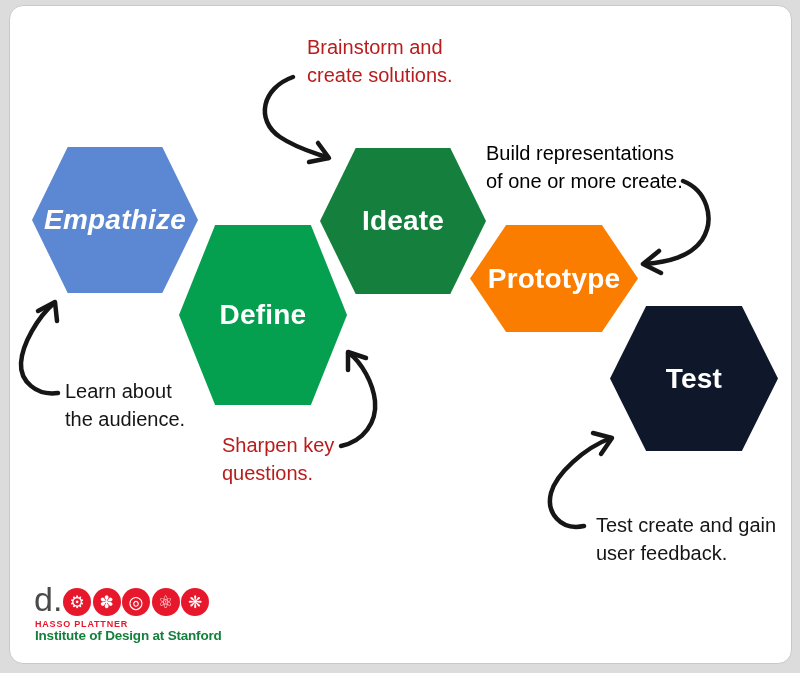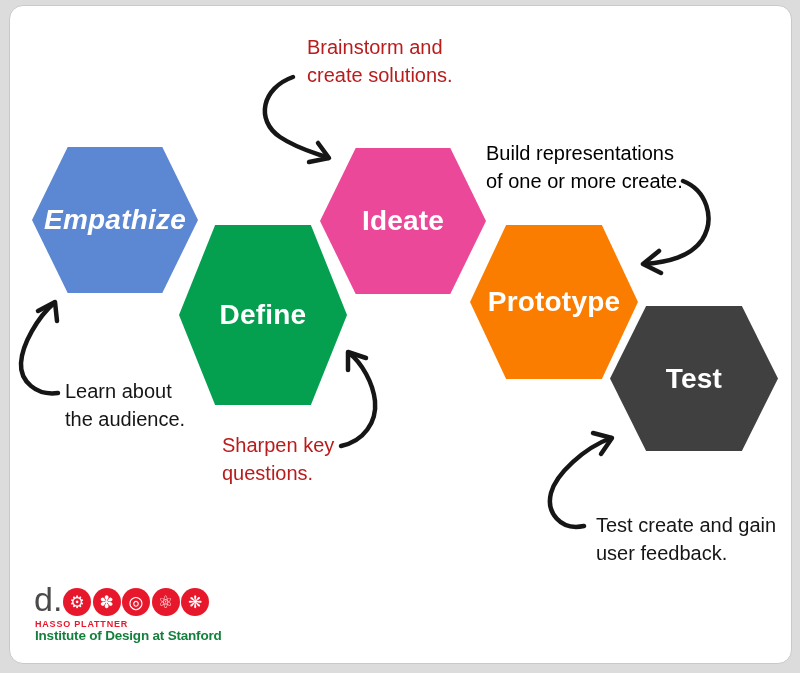--- a/index.html
+++ b/index.html
@@ -16,21 +16,21 @@
   .arrows path{fill:none;stroke:currentColor;stroke-width:4.5;stroke-linecap:round;stroke-linejoin:round;}
   .hex{
     position:absolute;
     clip-path:polygon(0% 50%,21.5% 0%,78.5% 0%,100% 50%,78.5% 100%,21.5% 100%);
     display:flex;align-items:center;justify-content:center;
   }
   .hex-label{color:#FFFFFF;font-weight:bold;font-size:28px;letter-spacing:0.2px;}
   .hex-empathize{left:32px;top:147px;width:166px;height:146px;font-style:italic;}
   .hex-define{left:179px;top:225px;width:168px;height:180px;}
   .hex-ideate{left:320px;top:148px;width:166px;height:146px;}
-  .hex-prototype{left:470px;top:225px;width:168px;height:154px;}
+  .hex-prototype{left:470px;top:225px;width:168px;height:107px;}
   .hex-test{left:610px;top:306px;width:168px;height:145px;}
   .note{position:absolute;font-size:20px;line-height:28px;}
   .note-brainstorm{left:307px;top:33px;}
   .note-build{left:486px;top:139px;}
   .note-learn{left:65px;top:377px;}
   .note-sharpen{left:222px;top:431px;}
   .note-test{left:596px;top:511px;}
   .logo-d{position:absolute;left:34px;top:582px;font-size:34px;line-height:34px;font-weight:400;}
   .logo-circles{position:absolute;left:63px;top:588px;display:flex;gap:1.5px;}
   .logo-circle{
@@ -71,27 +71,27 @@
       <path d="M593 433 L612 438 L601 454"></path>
     </g>
   </svg>
 
   <div class="hex hex-empathize" style="background-color: rgb(91, 135, 211);">
     <span class="hex-label">Empathize</span>
   </div>
   <div class="hex hex-define" style="background-color: rgb(4, 160, 80);">
     <span class="hex-label">Define</span>
   </div>
-  <div class="hex hex-ideate" style="background-color: #ec4899;">
+  <div class="hex hex-ideate" style="background-color: #15803d;">
     <span class="hex-label">Ideate</span>
   </div>
   <div class="hex hex-prototype" style="background-color: rgb(251, 125, 0);">
     <span class="hex-label">Prototype</span>
   </div>
-  <div class="hex hex-test" style="background-color: #404040; text-align: right;">
+  <div class="hex hex-test" style="background-color: #0f172a; text-align: right;">
     <span class="hex-label">Test</span>
   </div>
 
   <div class="note note-brainstorm" style="color: #b91c1c;">
     <div>Brainstorm and</div>
     <div>create solutions.</div>
   </div>
   <div class="note note-build" style="color: #000000;">
     <div>Build representations</div>
     <div>of one or more create.</div>

